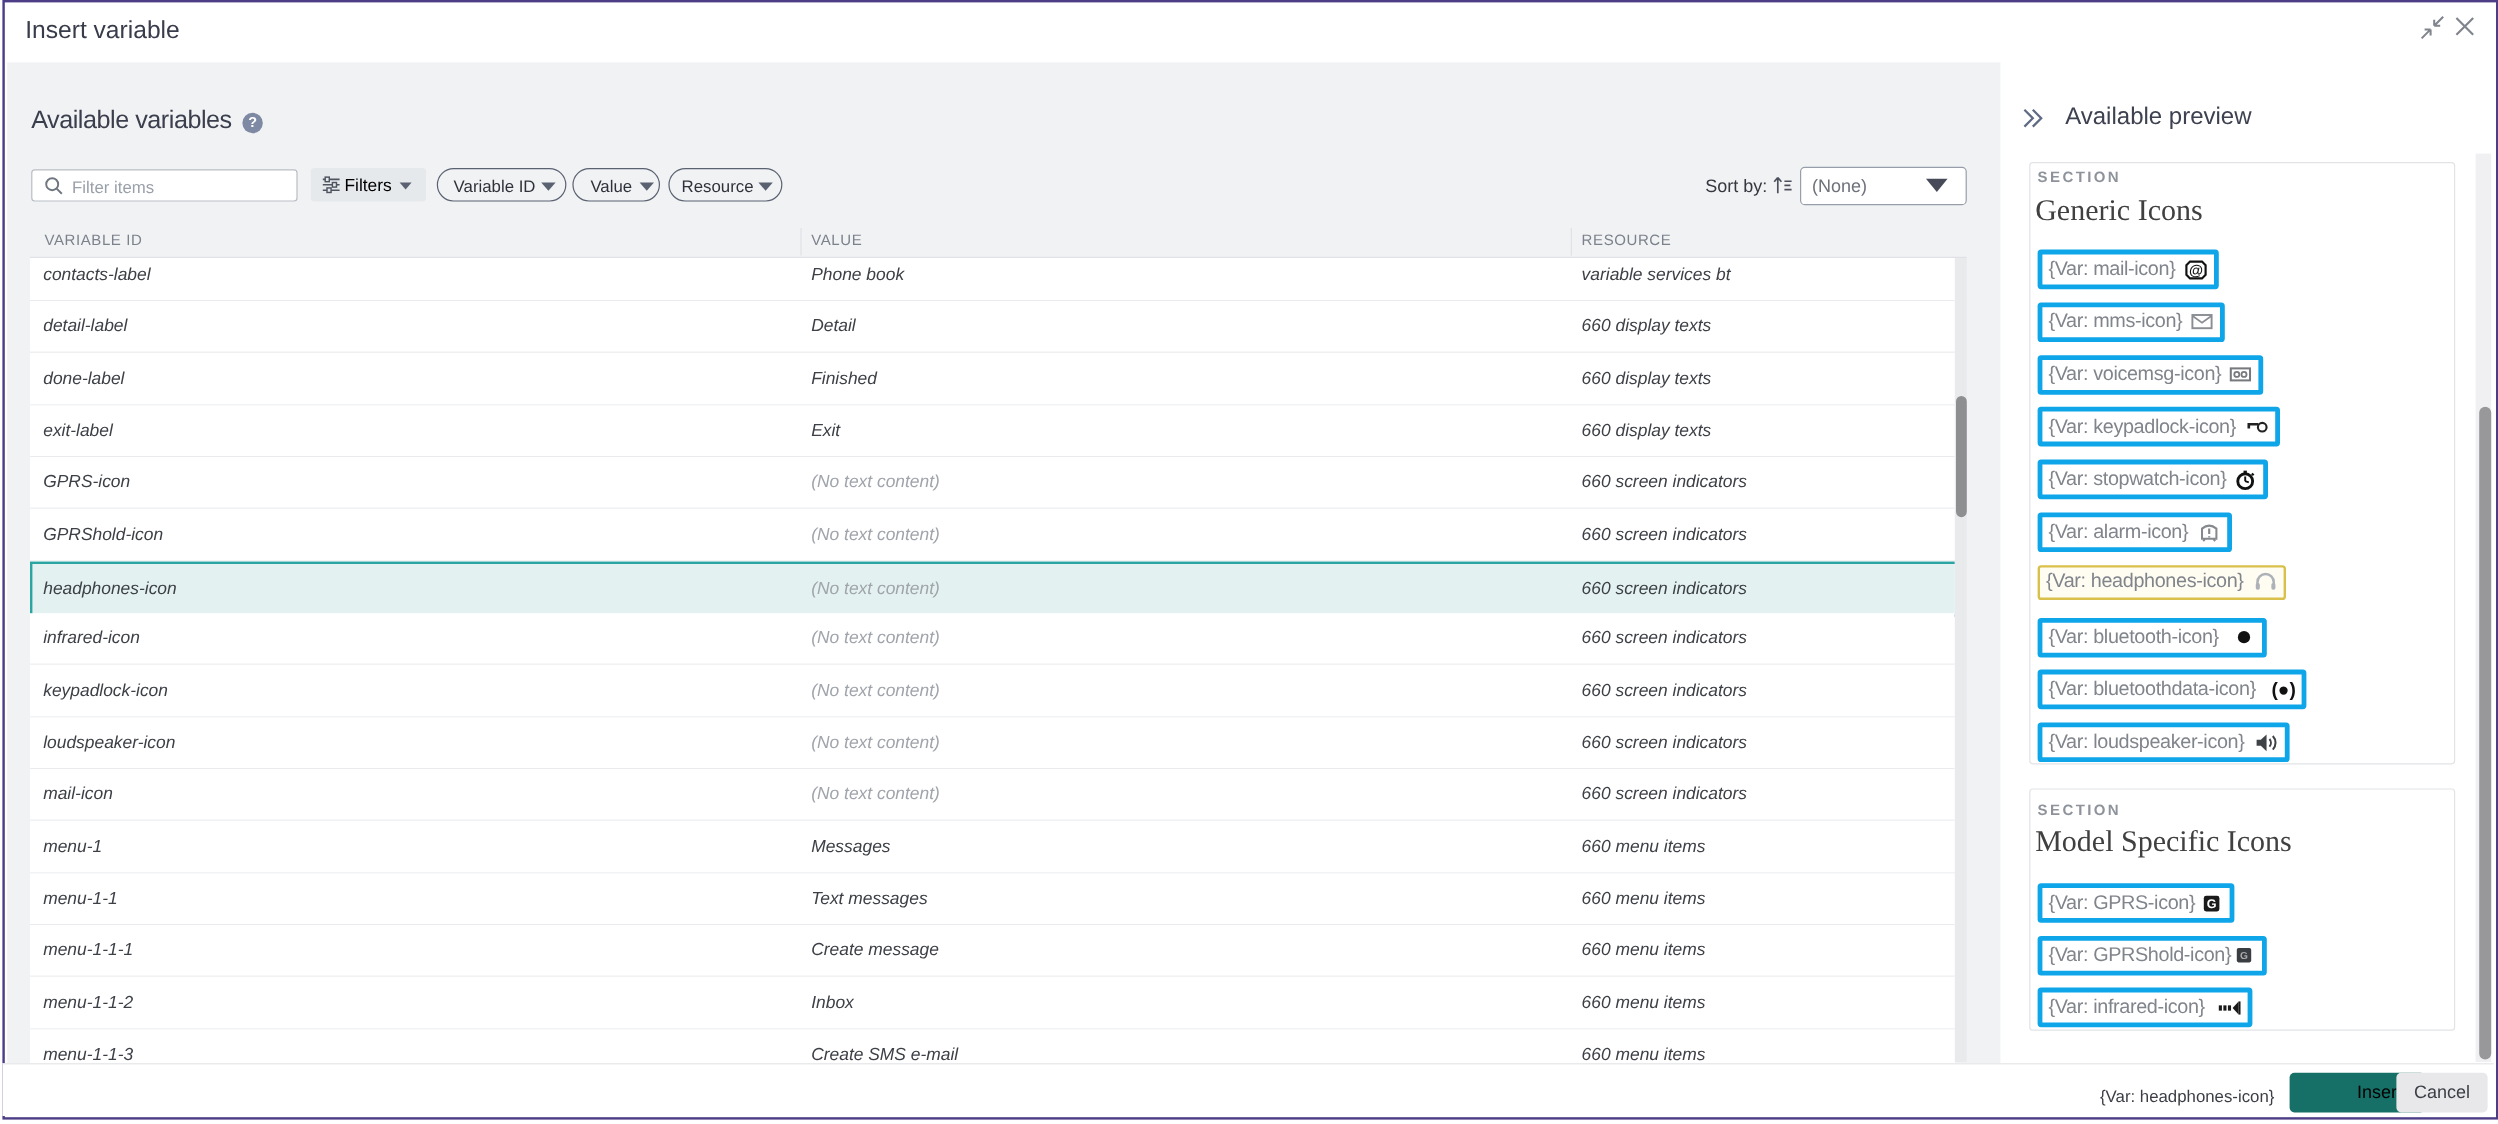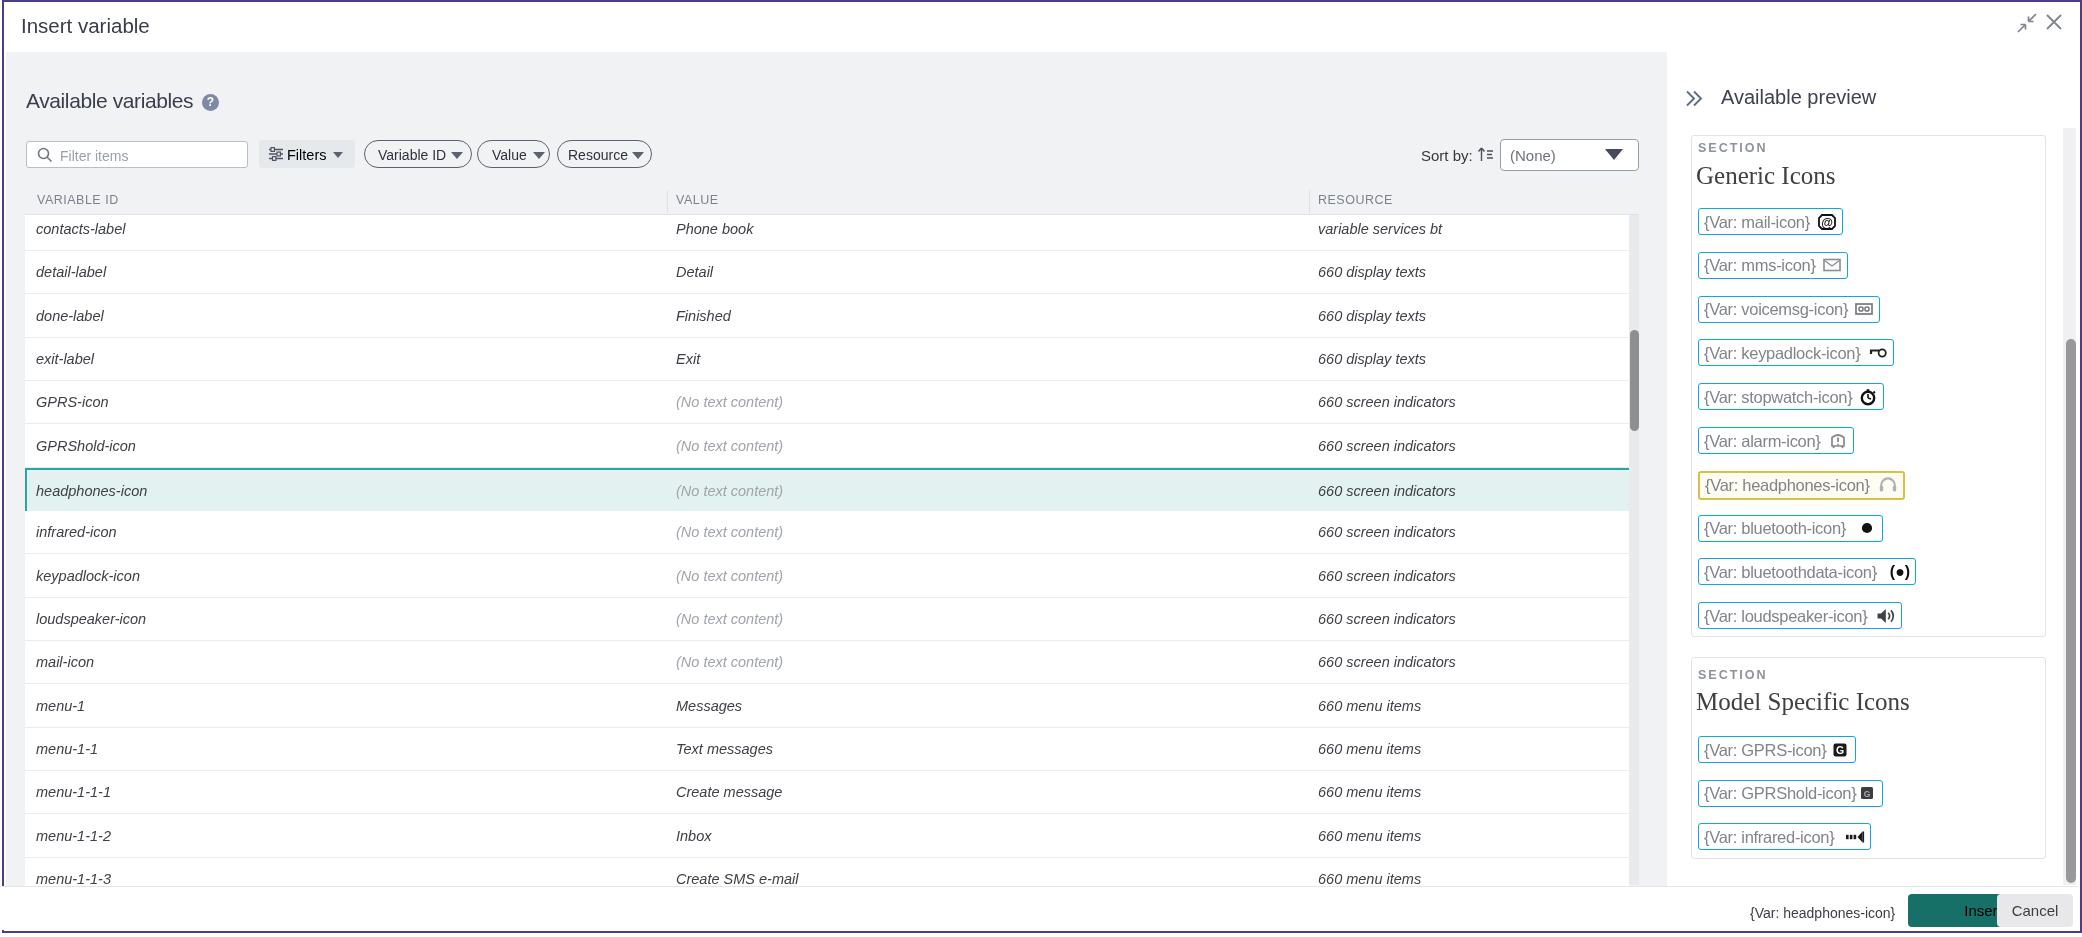--- a/index.html
+++ b/index.html
@@ -29,21 +29,21 @@
 .row{left:0;width:1604px;height:42.33px;border-bottom:1px solid #e9ebee;background:#fff;}
 .rowhl{background:#e3f2f1;border:2px solid #2aa5a1;}
 .ct{position:absolute;font-size:14.5px;color:#3d4046;top:50%;transform:translateY(-50%);white-space:nowrap;font-style:italic;}
 .ntc{color:#a0a4ab;}
 .sb-track{background:#e8eaec;}
 .sb-thumb{background:#8e8f91;border-radius:5px;}
 .rpanel-h{left:1721px;top:86px;font-size:20px;color:#3d4150;}
 .secbox{left:1691px;width:353px;border:1px solid #e2e3e7;border-radius:3px;background:#fff;}
 .seclabel{left:1698px;font-size:12.5px;letter-spacing:2px;color:#8e939b;font-weight:bold;}
 .sechead{left:1696px;font-family:"Liberation Serif",serif;font-size:25px;color:#404040;}
-.chip{left:1698px;height:25px;border:1px solid #0ea5e9;border-radius:3px;background:#fff;white-space:nowrap;}
+.chip{left:1698px;height:25px;border:4px solid #0ea5e9;border-radius:3px;background:#fff;white-space:nowrap;}
 .chip-t{position:absolute;left:5px;top:50%;transform:translateY(-50%);font-size:16.5px;color:#80848b;letter-spacing:-0.3px;}
 .chip-i{position:absolute;right:5px;top:50%;transform:translateY(-50%);width:20px;height:20px;}
 .chiphl{border:2px solid #d9c04a;background:#fffdf2;}
 .footer{left:2px;top:886px;width:2076px;height:43px;background:#fff;border-top:1px solid #e4e5e8;}
 .fvar{left:1750px;top:905px;font-size:14px;color:#3b3e45;}
 .btn{top:894px;width:76px;height:33px;border-radius:4px;font-size:15px;text-align:center;line-height:33px;}
 .insert{left:1908px;background:#167067;color:#000000;padding-left:37px;}
 .cancel{left:1997px;background:#e8e8eb;color:#3b3e45;}
 </style></head><body>
 <div class="abs frame"></div>

